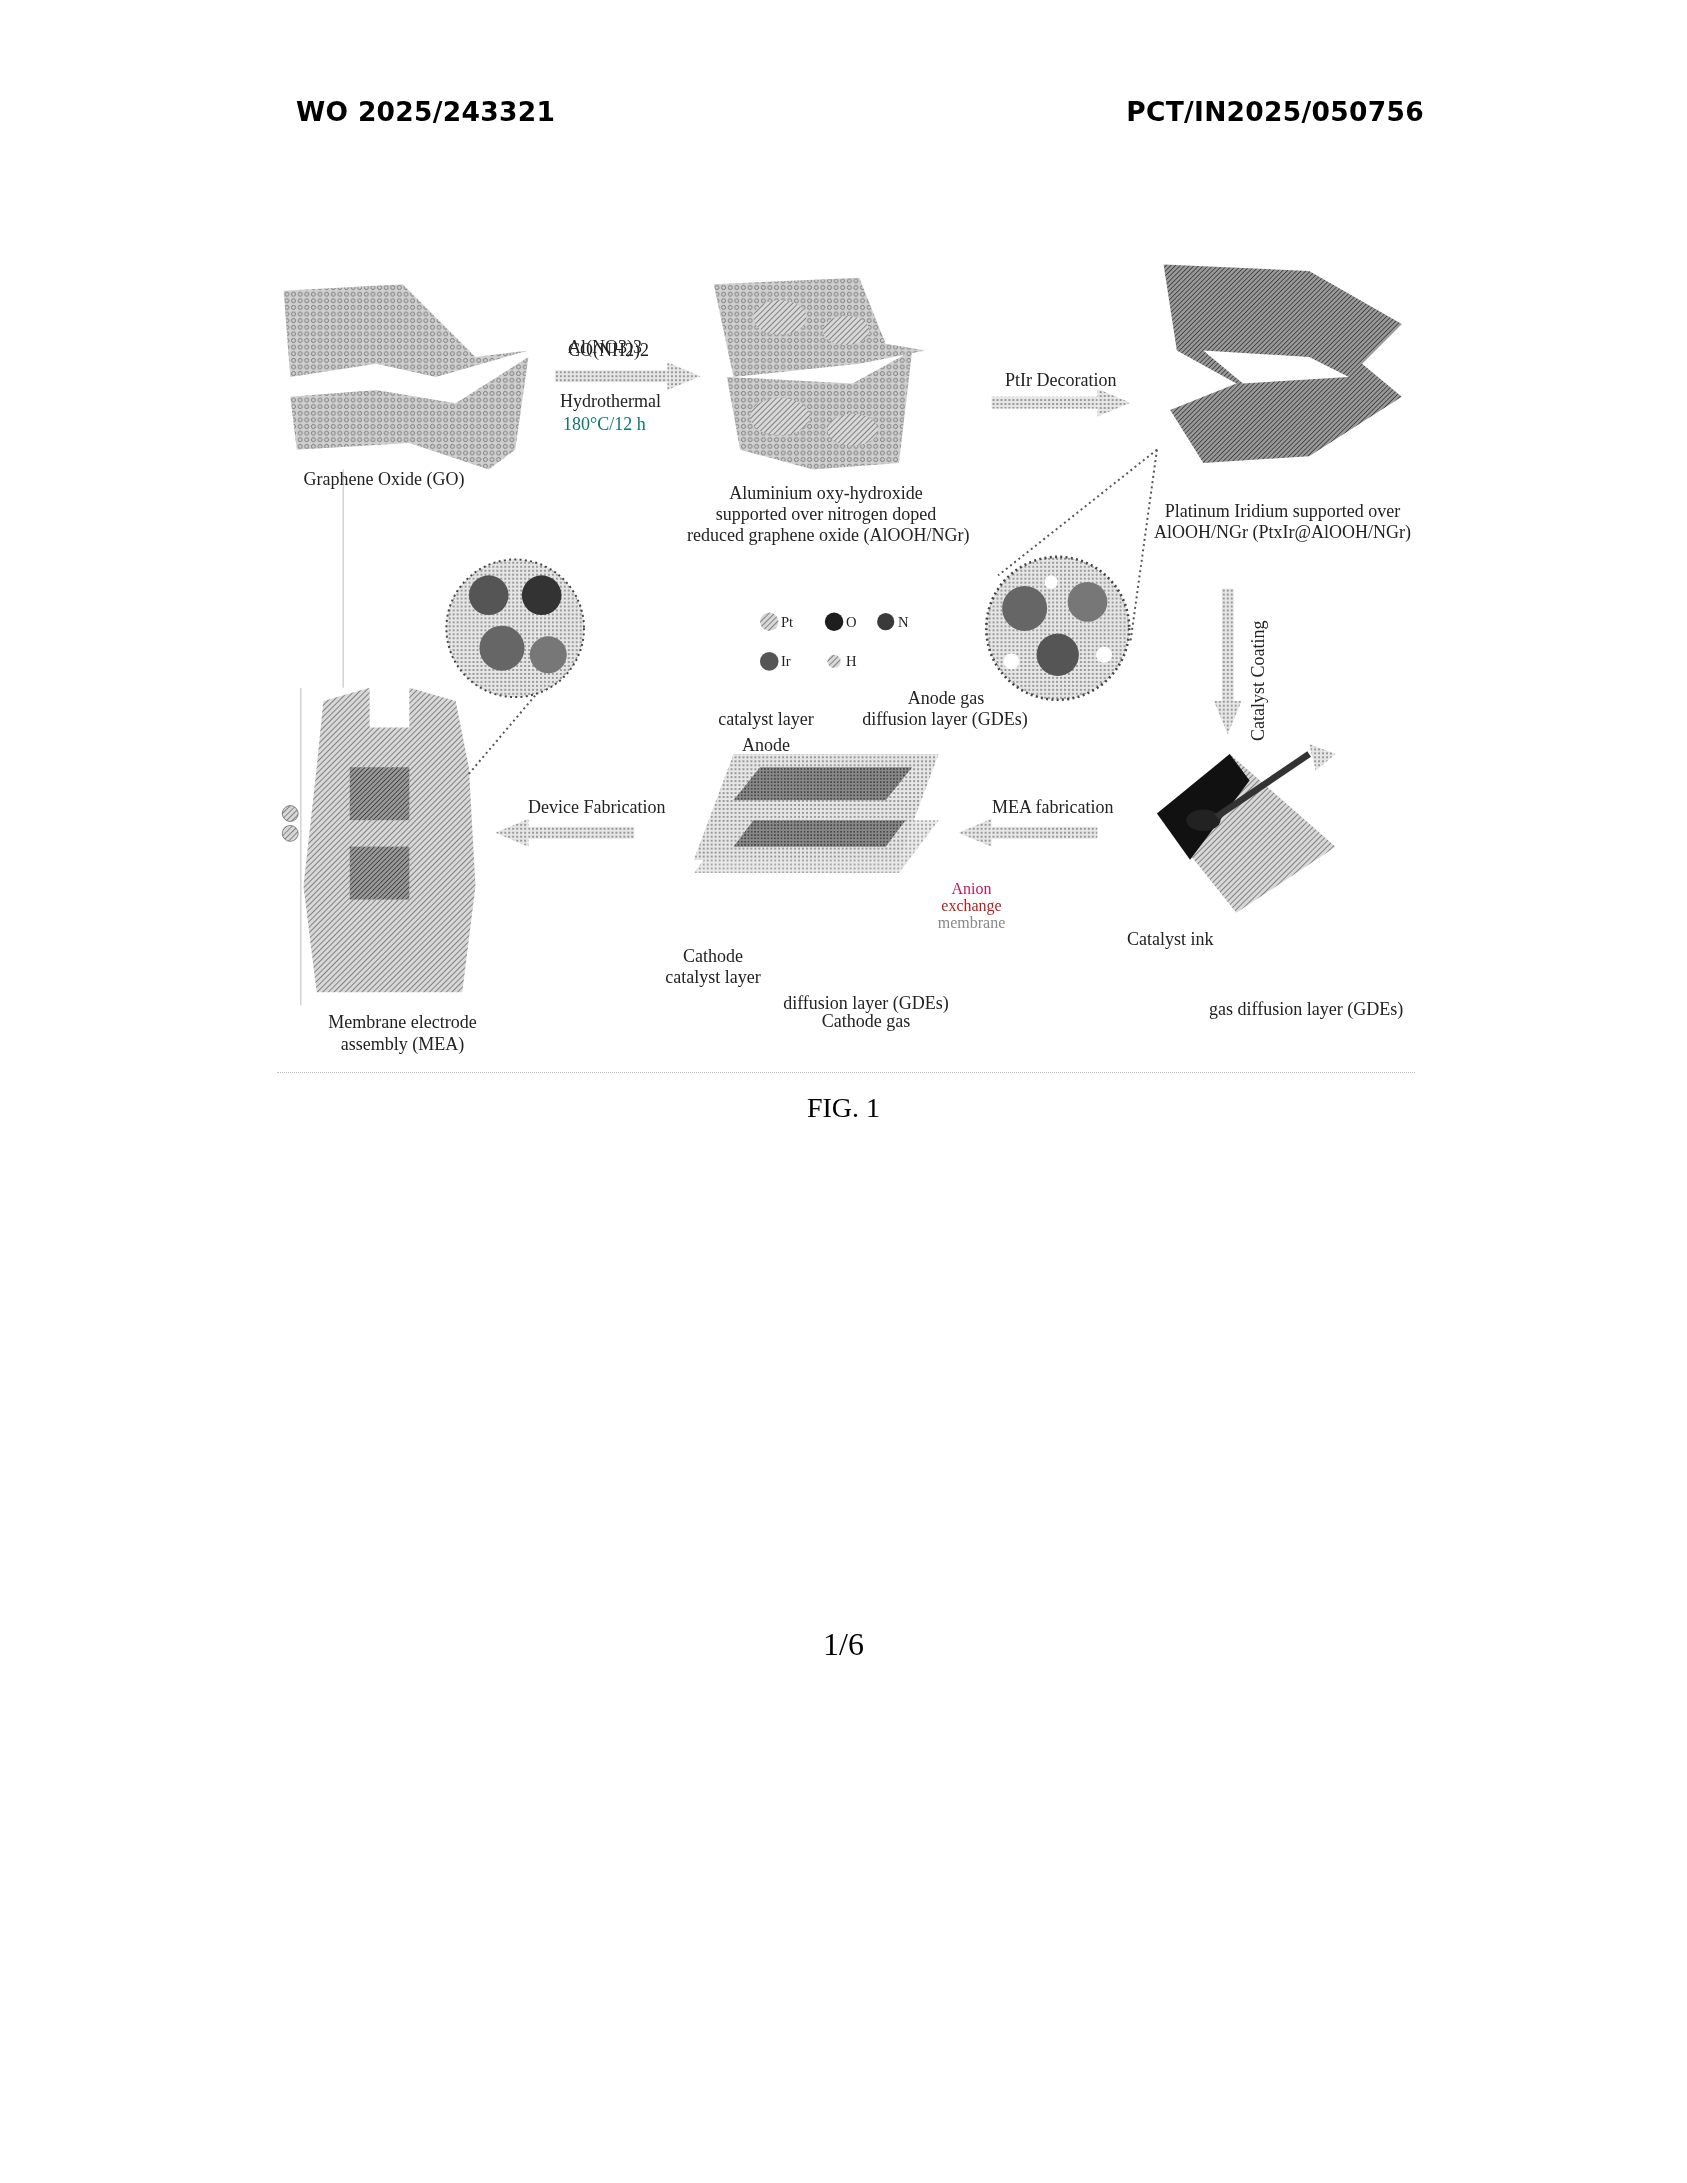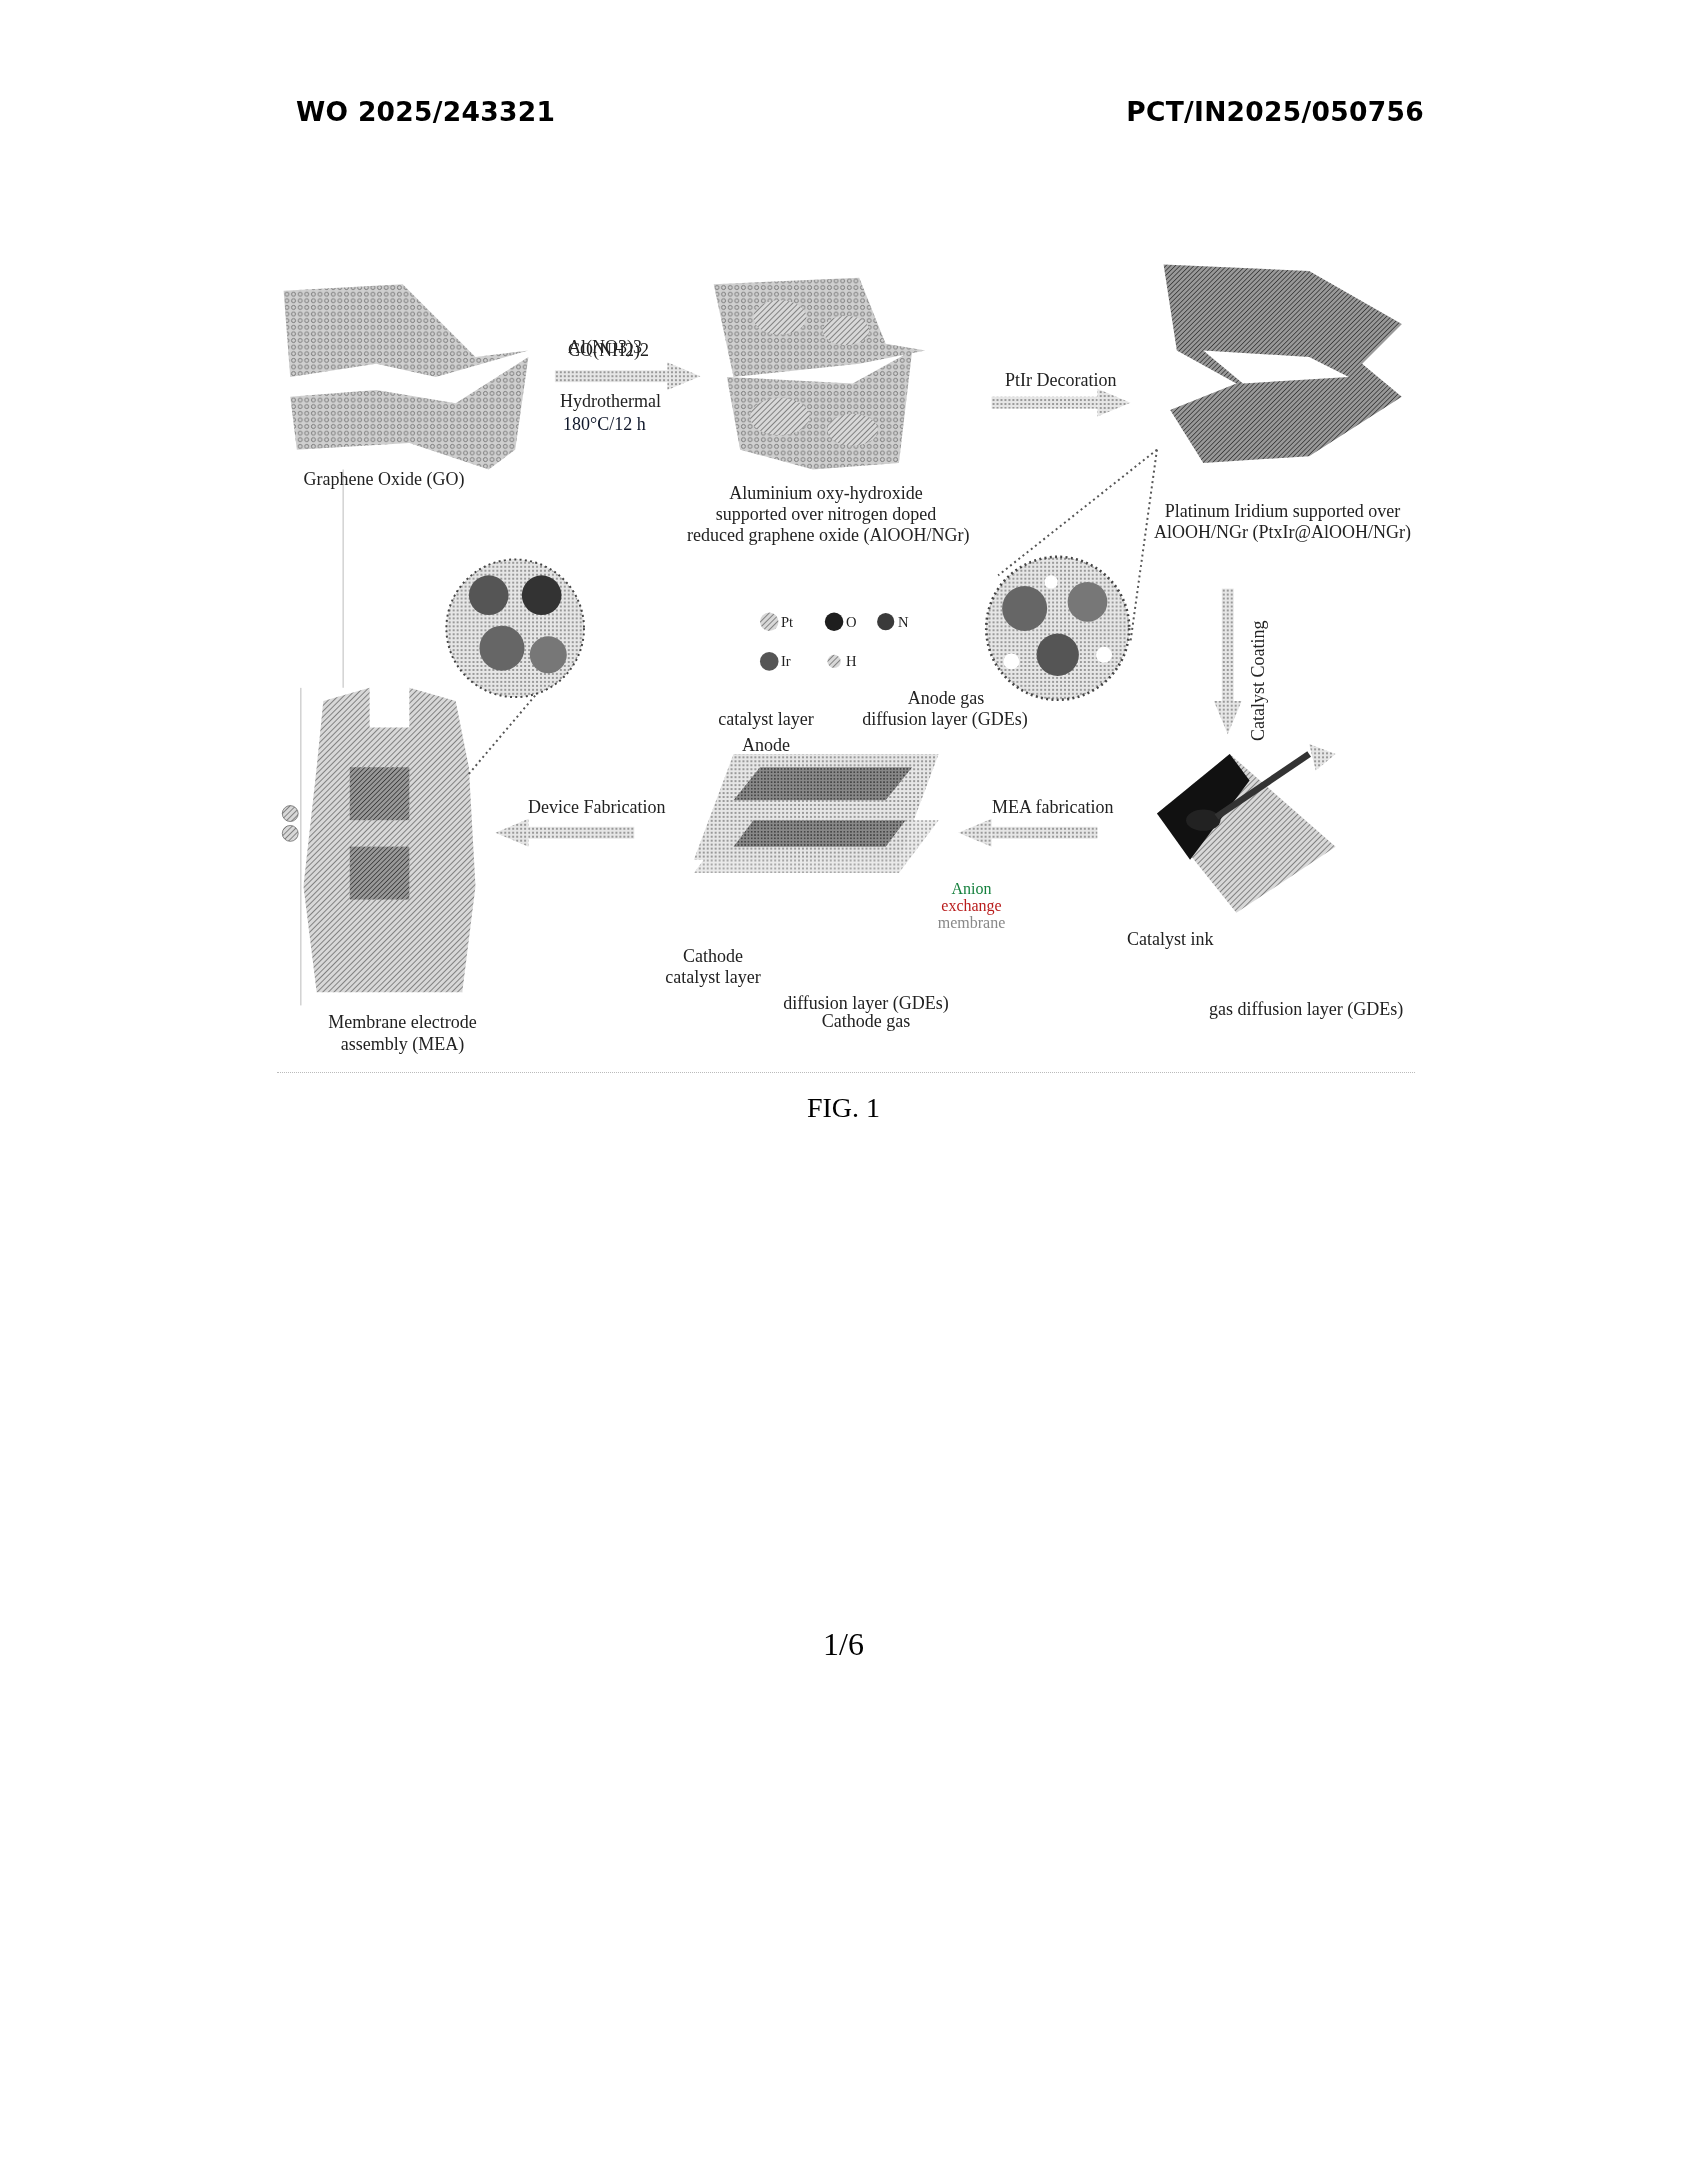--- a/index.html
+++ b/index.html
@@ -146,21 +146,21 @@
       <line x1="100" y1="330" x2="100" y2="660" stroke="#ccc" stroke-width="2"></line>
     </g>
   </svg>
 
   
   <div class="lbl serif" style="left:26.5px; top:218px;">Graphene Oxide (GO)</div>
 
   <div class="lbl serif" style="left:291px; top:66px;margin-top:20px;">Al(NO3)3</div>
   <div class="lbl serif" style="left:291px; top:89px;">CO(NH2)2</div>
   <div class="lbl serif" style="left:283px; top:140px;">Hydrothermal</div>
-  <div class="lbl serif" style="left:286px; top:163px; color:#0f172a;text-align:center;">180°C/12 h</div>
+  <div class="lbl serif" style="left:286px; top:163px; color:#0f766e;text-align:center;">180°C/12 h</div>
 
   <div class="lbl serif" style="left:410px; top:232px; width:278px;">Aluminium oxy-hydroxide</div>
   <div class="lbl serif" style="left:410px; top:253px; width:278px;">supported over nitrogen doped</div>
   <div class="lbl serif" style="left:410px; top:274px; width:278px;">reduced graphene oxide (AlOOH/NGr)</div>
 
   <div class="lbl serif" style="left:728px; top:119px;">PtIr Decoration</div>
 
   <div class="lbl serif" style="left:873px; top:250px; width:265px;">Platinum Iridium supported over</div>
   <div class="lbl serif" style="left:873px; top:271px; width:265px;">AlOOH/NGr (PtxIr@AlOOH/NGr)</div>
 
@@ -174,21 +174,21 @@
   <div class="lbl serif" style="left:423px; top:437px; width:132px;margin-top:47px;">Anode</div>
   <div class="lbl serif" style="left:423px; top:458px; width:132px;">catalyst layer</div>
   <div class="lbl serif" style="left:570px; top:437px; width:198px;">Anode gas</div>
   <div class="lbl serif" style="left:569px; top:458px; width:198px;">diffusion layer (GDEs)</div>
 
   <div class="lbl serif" style="left:370px; top:695px; width:132px;">Cathode</div>
   <div class="lbl serif" style="left:370px; top:716px; width:132px;">catalyst layer</div>
   <div class="lbl serif" style="left:490px; top:721px; width:198px;margin-top:39px;">Cathode gas</div>
   <div class="lbl serif" style="left:490px; top:742px; width:198px;">diffusion layer (GDEs)</div>
 
-  <div class="lbl serif" style="left:648px; top:629px; width:93px; color:#15803d; font-size:16px; line-height:17px;">Anion</div>
+  <div class="lbl serif" style="left:648px; top:629px; width:93px; color:#be185d; font-size:16px; line-height:17px;">Anion</div>
   <div class="lbl serif" style="left:648px; top:646px; width:93px; color:#b91c1c; font-size:16px; line-height:17px;">exchange</div>
   <div class="lbl serif" style="left:648px; top:663px; width:93px; color:#888; font-size:16px; line-height:17px;">membrane</div>
 
   <div class="lbl serif" style="left:251px; top:546px;">Device Fabrication</div>
 
   <div class="lbl serif" style="left:26.5px; top:761px; width:198px;">Membrane electrode</div>
   <div class="lbl serif" style="left:26.5px; top:783px; width:198px;">assembly (MEA)</div>
 
   
   <div class="lbl serif" style="left:504px; top:361px; font-size:14.6px;">Pt</div>

